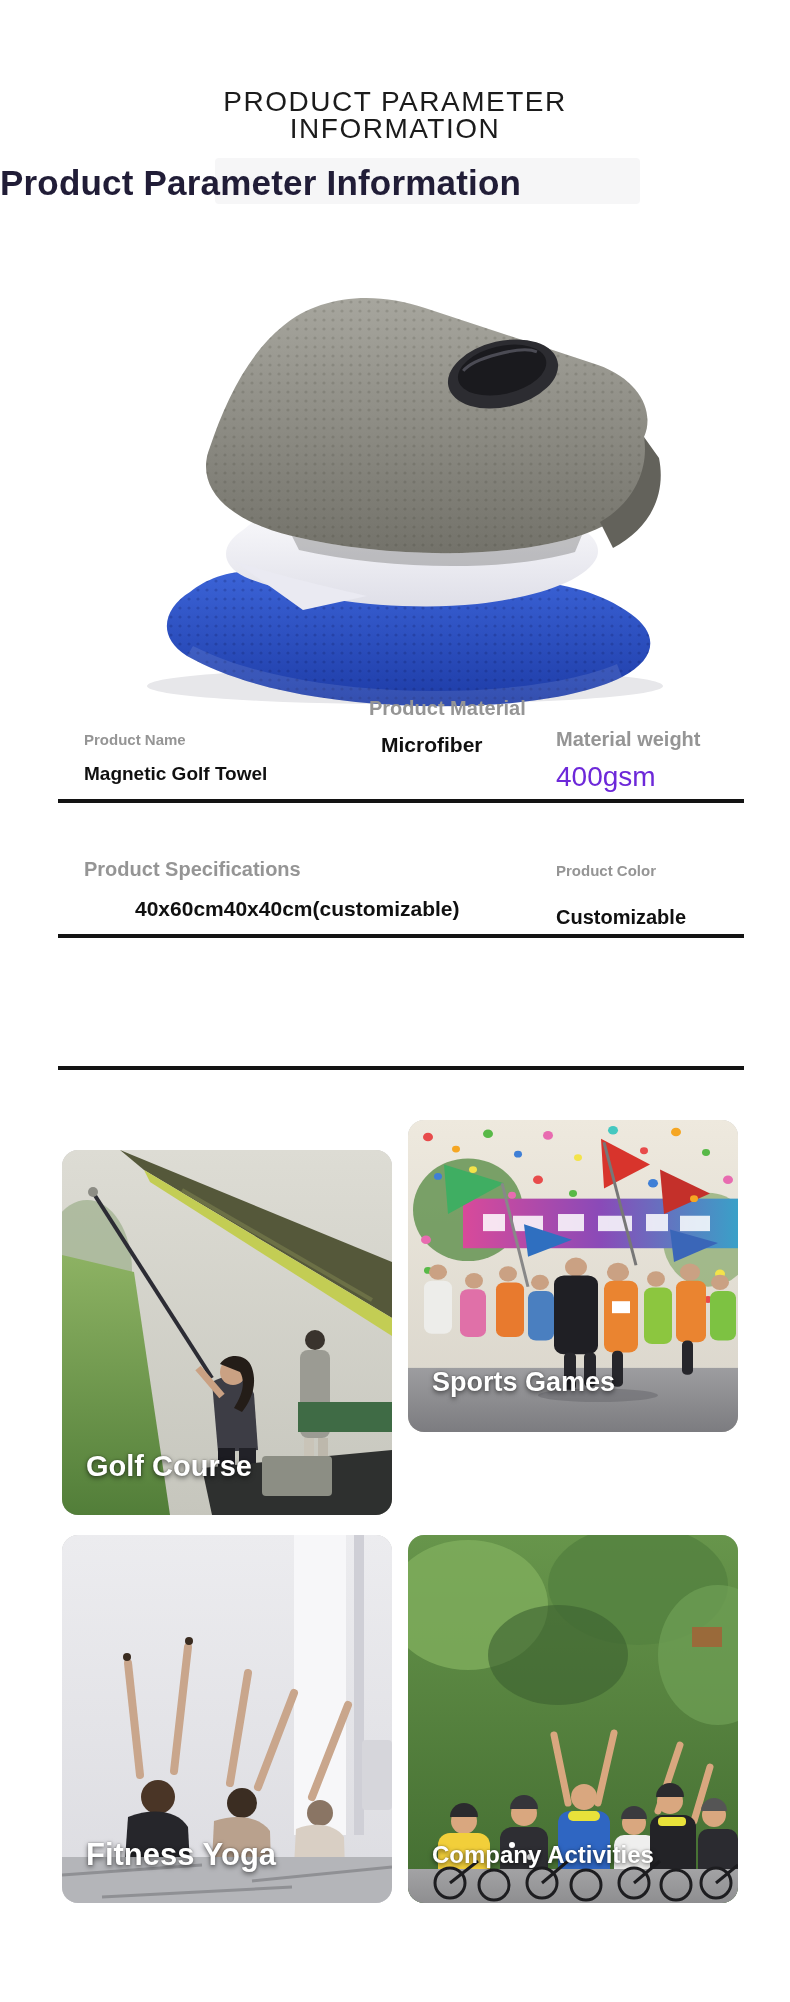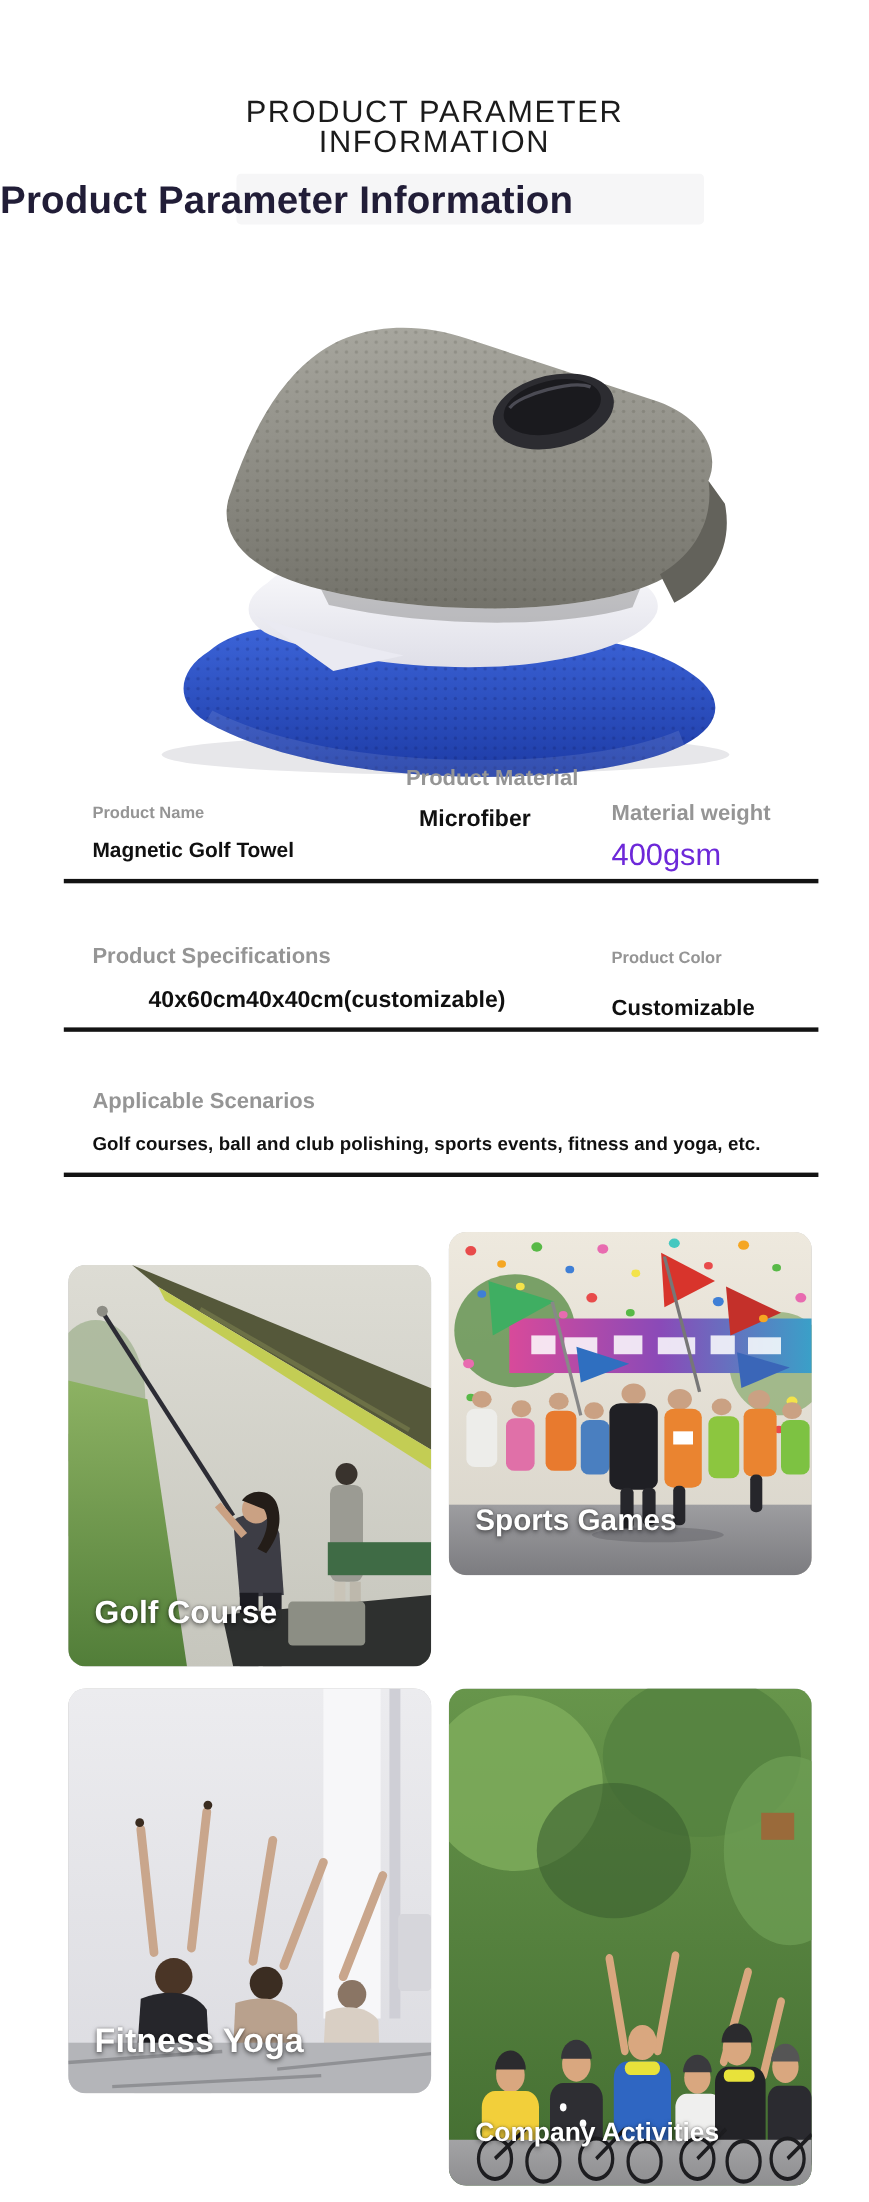--- a/index.html
+++ b/index.html
@@ -34,21 +34,21 @@
   .r3c1{left:84px;top:990px;white-space:normal;width:660px;}
   .r3c1 .val{display:block;margin-top:17px;font-size:17px;letter-spacing:.1px;}
   .line3{top:1066px;}
 
   
   .card{position:absolute;width:330px;border-radius:16px;overflow:hidden;background:#ccc;}
   .card svg{display:block;width:100%;height:100%;}
   .card1{left:62px;top:1150px;height:365px;}
   .card2{left:408px;top:1120px;height:312px;}
   .card3{left:62px;top:1535px;height:368px;}
-  .card4{left:408px;top:1535px;height:452px;}
+  .card4{left:408px;top:1535px;height:368px;}
   .caption{position:absolute;left:24px;color:#ffffff;font-weight:700;
     text-shadow:0 2px 5px rgba(0,0,0,.55), 0 0 2px rgba(0,0,0,.35);}
   .card1 .caption{bottom:32px;font-size:29px;}
   .card2 .caption{bottom:34px;font-size:27px;}
   .card3 .caption{bottom:30px;font-size:31px;}
   .card4 .caption{bottom:34px;font-size:24px;}
 </style>
 </head>
 <body>
 
@@ -122,24 +122,20 @@
   <div class="cell r2c1">
     <span class="lbl big">Product Specifications</span>
     <span class="val">40x60cm40x40cm(customizable)</span>
   </div>
   <div class="cell r2c2">
     <span class="lbl small">Product Color</span>
     <span class="val">Customizable</span>
   </div>
   <div class="divider line2"></div>
 
-  <div class="cell r3c1">
-    <span class="lbl big">Applicable Scenarios</span>
-    <span class="val">Golf courses, ball and club polishing, sports events, fitness and yoga, etc.</span>
-  </div>
   <div class="divider line3"></div>
 
   <div class="card card1">
     <svg viewBox="0 0 330 365" preserveAspectRatio="none">
       <defs>
         <linearGradient id="gf1" x1="0" y1="0" x2="0" y2="1">
           <stop offset="0" stop-color="#dddcd4"></stop>
             <stop offset="1" stop-color="#c6c6bd"></stop>
         </linearGradient>
         <linearGradient id="gf2" x1="0" y1="0" x2="0" y2="1">

